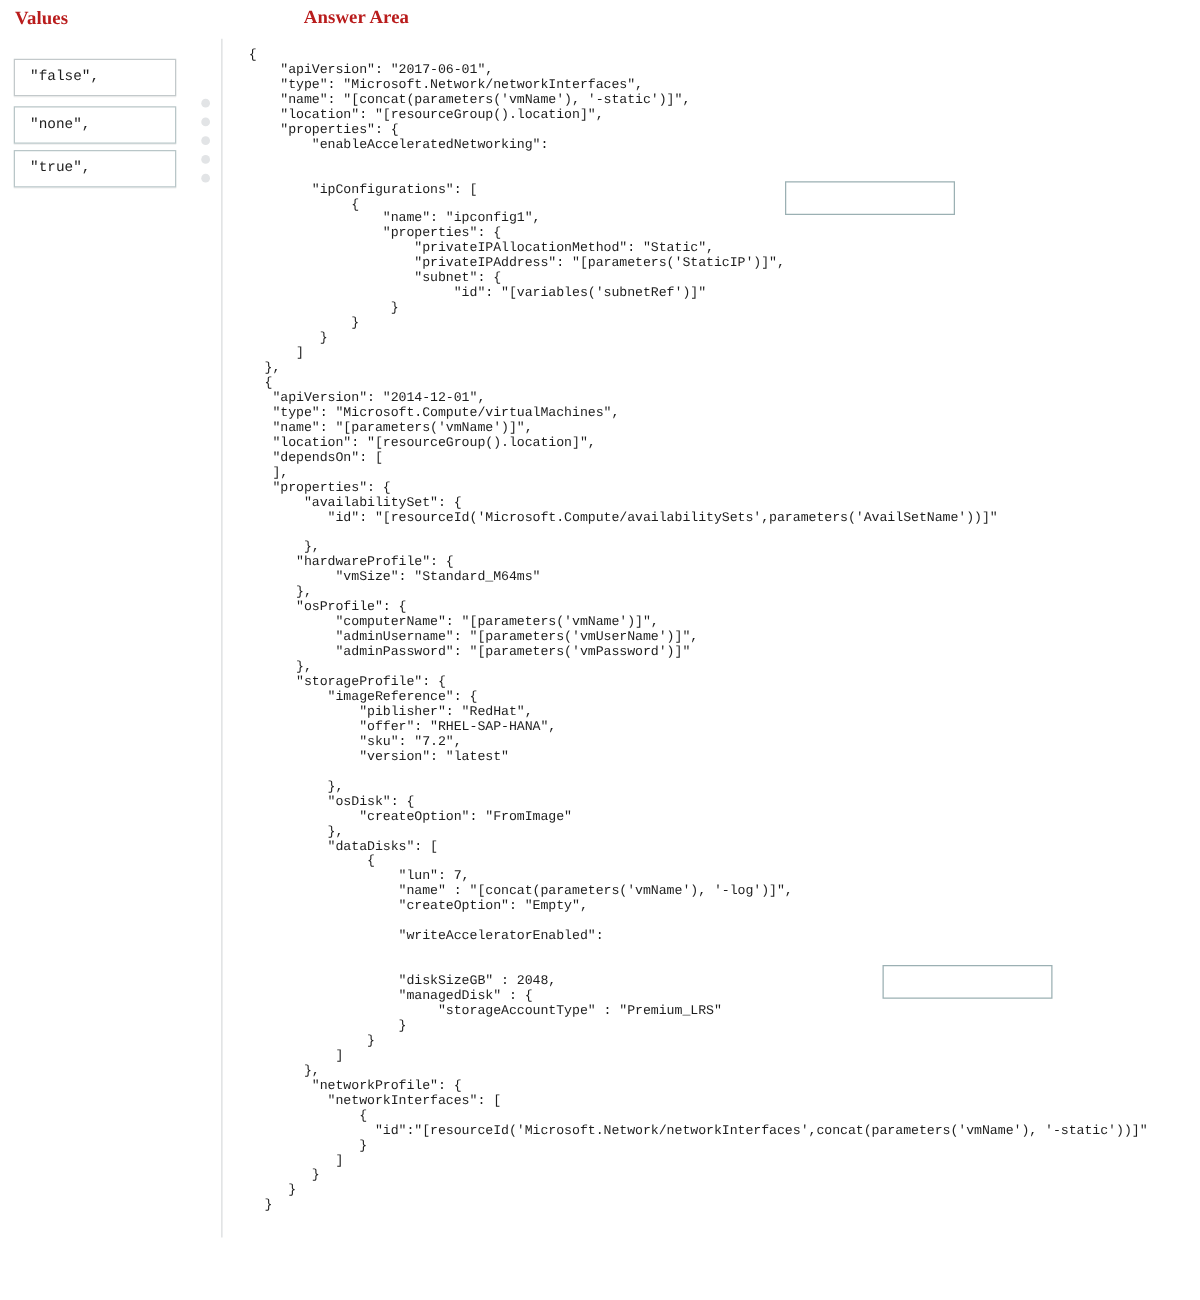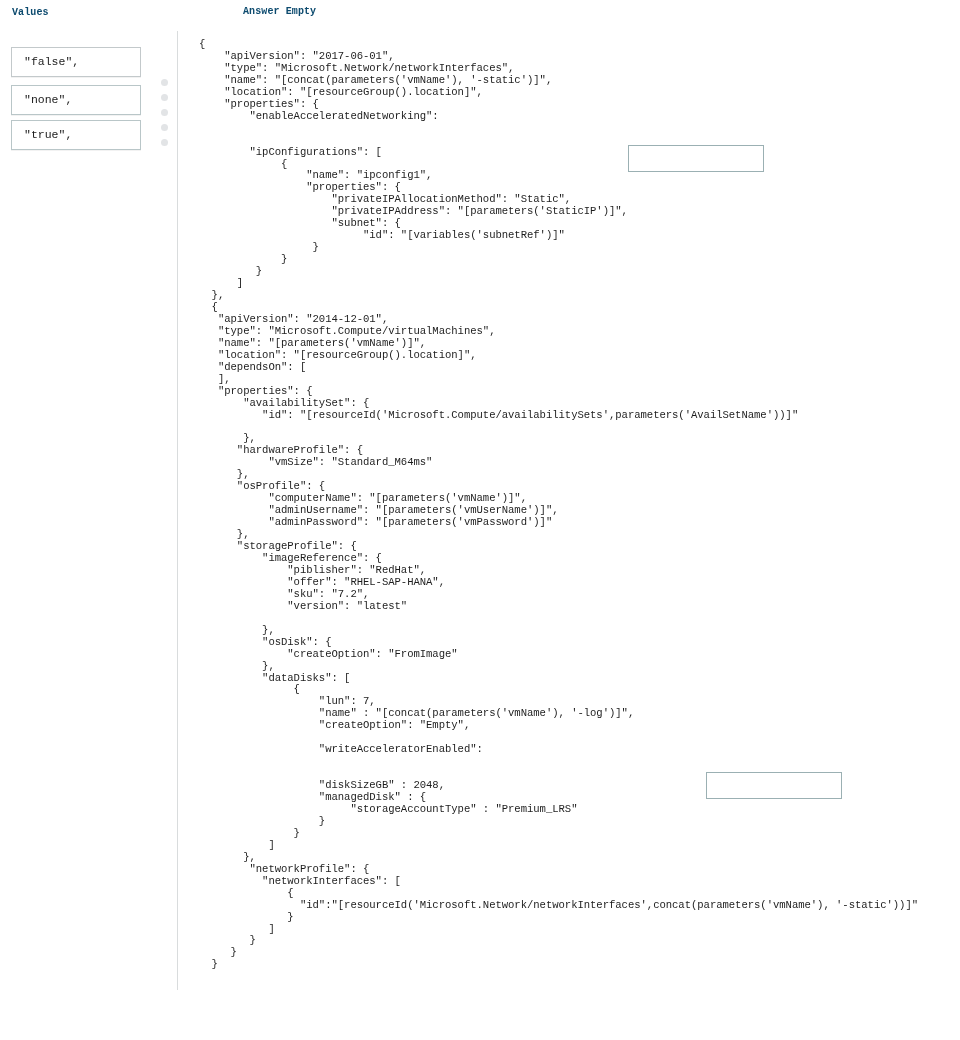--- a/index.html
+++ b/index.html
@@ -13,24 +13,24 @@
     height: 1040px;
     position: relative;
     font-family: "Liberation Sans", sans-serif;
     color: #1a1a1a;
     overflow: hidden;
   }
 
   
   .col-header {
     position: absolute;
-    font-family: Liberation Mono, monospace;
-    font-size: 10px;
+    font-family: Liberation Serif, serif;
+    font-size: 15px;
     font-weight: bold;
-    color: #0c4a6e;
+    color: #b91c1c;
     letter-spacing: .1px;
     white-space: nowrap;
   }
   #values-header  { left: 12px;  top: 7px; }
   #answer-header  { left: 243px; top: 6px; }
 
   
   #pane-divider {
     position: absolute;
     left: 177px;
@@ -133,21 +133,21 @@
     padding-left: 9px;
     color: #1c1c1c;
     white-space: nowrap;
   }
 </style>
 </head>
 <body>
 
 <div class="col-header" id="values-header">Values</div>
 
-<div class="col-header" id="answer-header">Answer Empty</div>
+<div class="col-header" id="answer-header">Answer Area</div>
 
 <div id="pane-divider"></div>
 
 <div id="values-pane">
 
   <div class="value-tile" id="value-tile-0">"false",</div>
 
   <div class="value-tile" id="value-tile-1">"none",</div>
 
   <div class="value-tile" id="value-tile-2">"true",</div>

